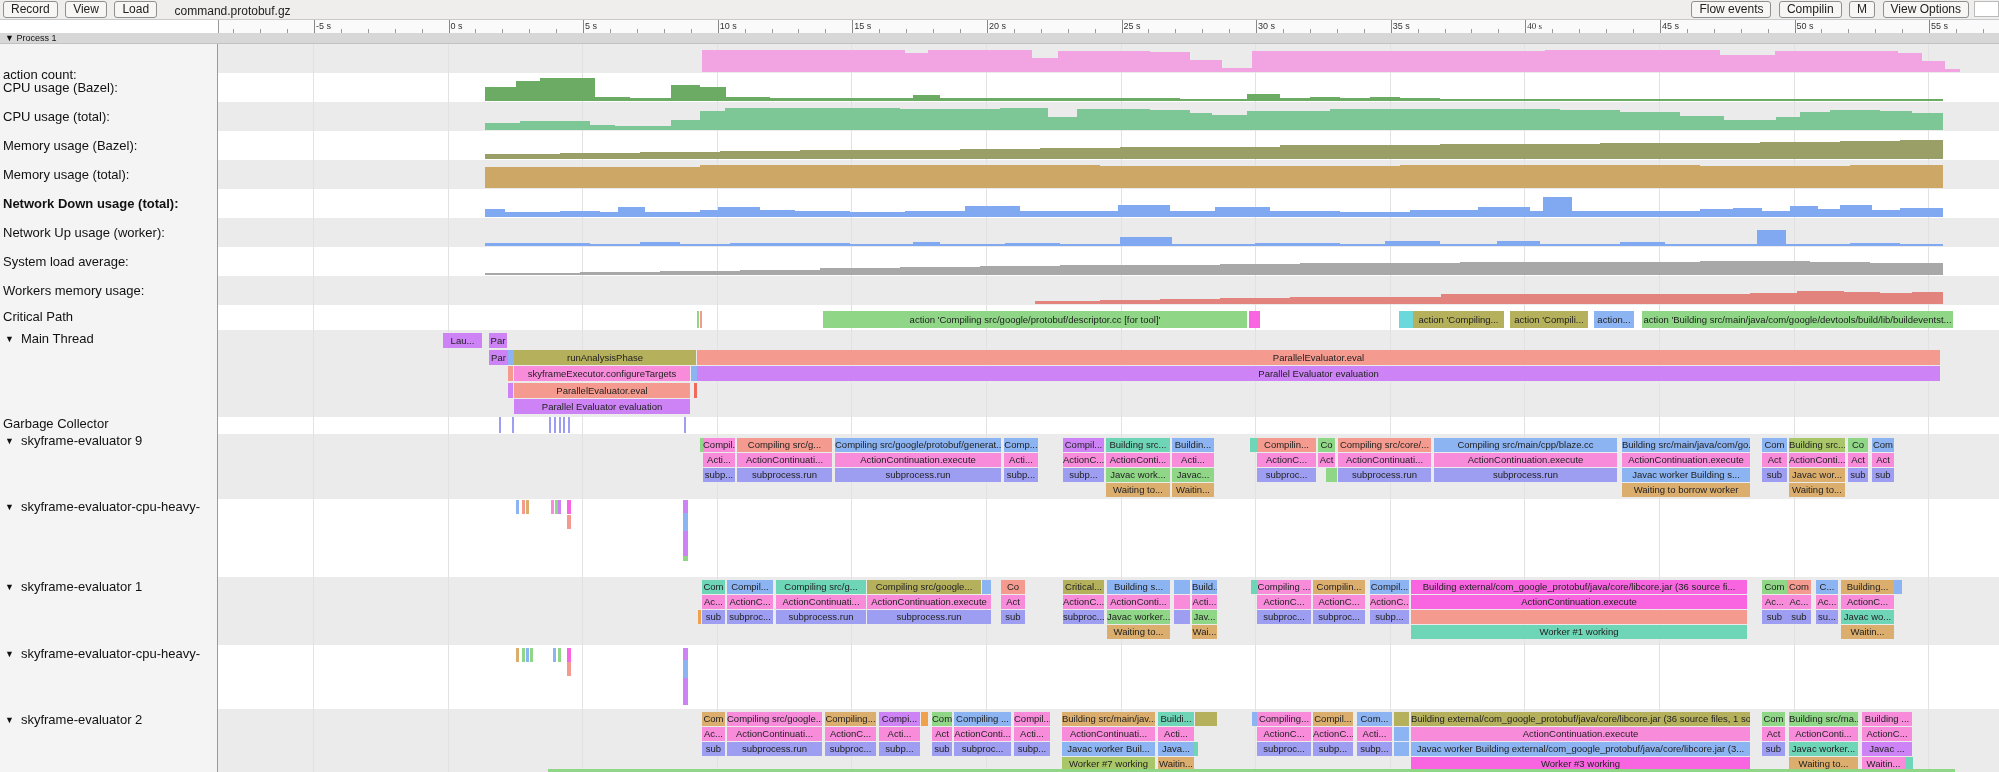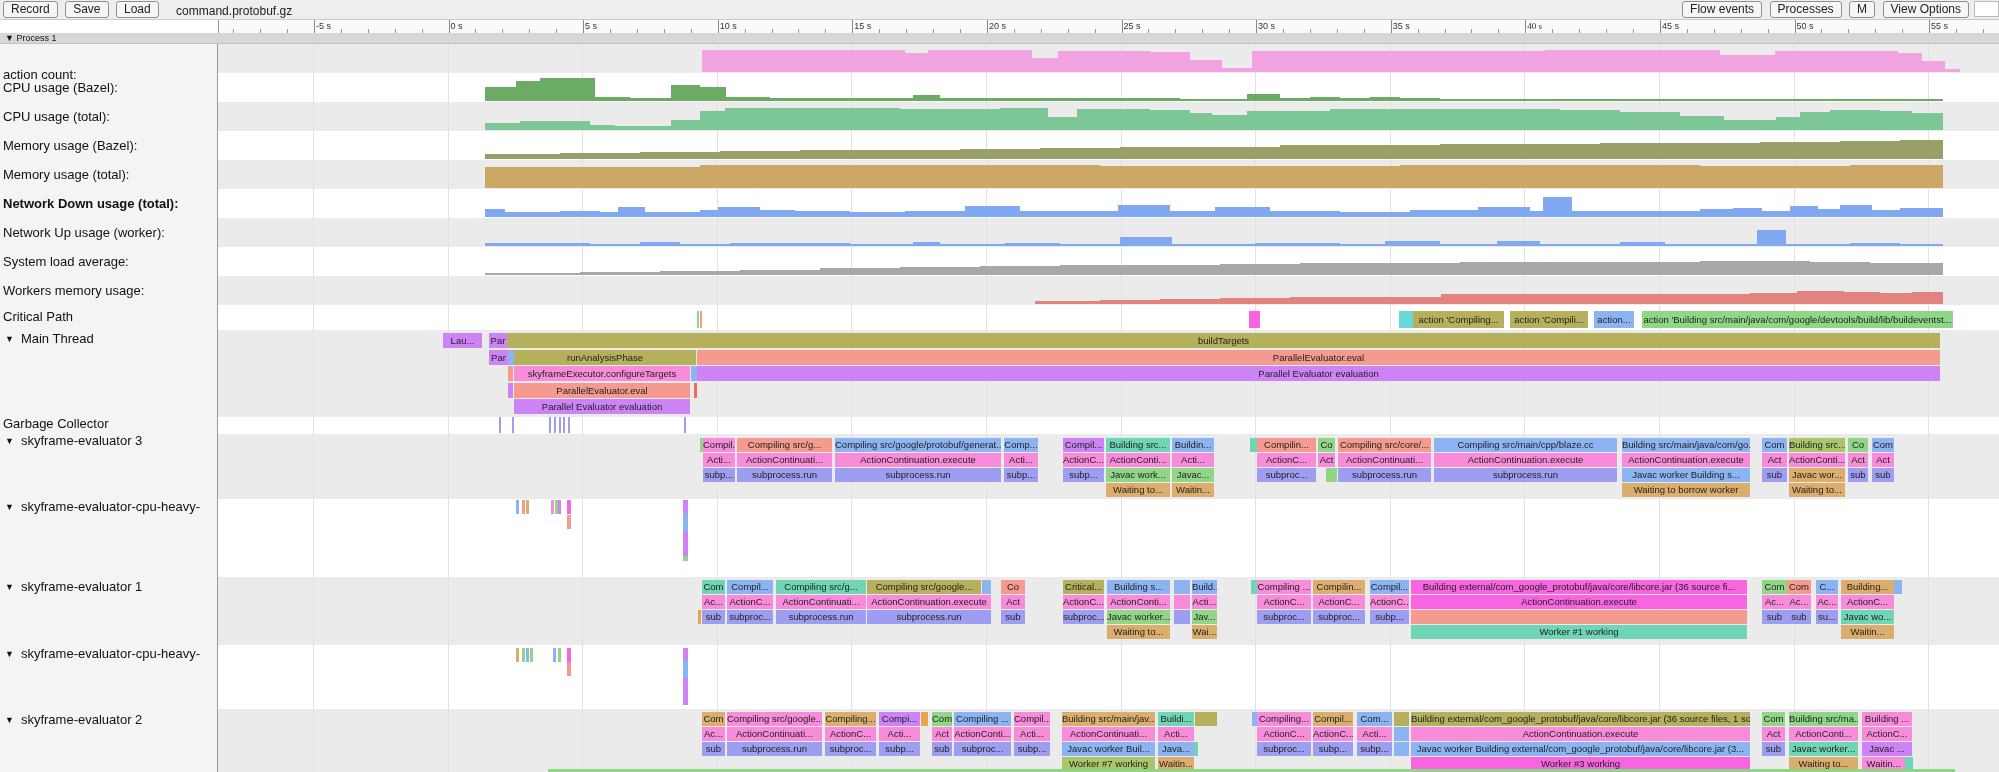--- a/index.html
+++ b/index.html
@@ -28,26 +28,26 @@
   .gridline{position:absolute;top:0;height:728px;width:1px;background:#e2e2e2}
   .cseg{position:absolute}
   .tspan{position:absolute;font-size:9.5px;text-align:center;overflow:hidden;
          white-space:nowrap;color:#222;box-sizing:border-box}
 </style>
 </head>
 <body>
 
 <div id="toolbar">
   <span class="btn">Record</span>
-  <span class="btn">Save</span>
+  <span class="btn">View</span>
   <span class="btn">Load</span>
   <span id="filename">command.protobuf.gz</span>
   <span id="tb-right">
     <span class="btn">Flow events</span>
-    <span class="btn">Processes</span>
+    <span class="btn">Compilin</span>
     <span class="btn">M</span>
     <span class="btn">View Options</span>
   </span>
   <span id="tb-corner"></span>
 </div>
 
 <div id="ruler">
     <div class="tick-minor" style="left: 14.14px;"></div>
     <div class="tick-minor" style="left: 41.06px;"></div>
     <div class="tick-minor" style="left: 67.98px;"></div>
@@ -137,21 +137,21 @@
     <div class="side-label" style="top: 65px; left: 3px;">CPU usage (total):</div>
     <div class="side-label" style="top: 94px; left: 3px;">Memory usage (Bazel):</div>
     <div class="side-label" style="top: 123px; left: 3px;">Memory usage (total):</div>
     <div class="side-label" style="top: 152px; left: 3px; font-weight: bold;">Network Down usage (total):</div>
     <div class="side-label" style="top: 181px; left: 3px;">Network Up usage (worker):</div>
     <div class="side-label" style="top: 210px; left: 3px;">System load average:</div>
     <div class="side-label" style="top: 239px; left: 3px;">Workers memory usage:</div>
     <div class="side-label" style="top: 265px; left: 3px;">Critical Path</div>
     <div class="side-label" style="top: 287px; left: 0px;"><span class="side-tri">▼</span><span>Main Thread</span></div>
     <div class="side-label" style="top: 372px; left: 3px;">Garbage Collector</div>
-    <div class="side-label" style="top: 389px; left: 0px;"><span class="side-tri">▼</span><span>skyframe-evaluator 3</span></div>
+    <div class="side-label" style="top: 389px; left: 0px;"><span class="side-tri">▼</span><span>skyframe-evaluator 9</span></div>
     <div class="side-label" style="top: 455px; left: 0px;"><span class="side-tri">▼</span><span>skyframe-evaluator-cpu-heavy-</span></div>
     <div class="side-label" style="top: 535px; left: 0px;"><span class="side-tri">▼</span><span>skyframe-evaluator 1</span></div>
     <div class="side-label" style="top: 602px; left: 0px;"><span class="side-tri">▼</span><span>skyframe-evaluator-cpu-heavy-</span></div>
     <div class="side-label" style="top: 668px; left: 0px;"><span class="side-tri">▼</span><span>skyframe-evaluator 2</span></div>
   </div>
 
 <div id="tracks">
     <div class="band" style="top: 0px; height: 29px;"></div>
     <div class="band" style="top: 58px; height: 29px;"></div>
     <div class="band" style="top: 116px; height: 29px;"></div>
@@ -391,29 +391,29 @@
       <div class="cseg" style="position: absolute; left: 1382px; top: 18px; width: 80px; height: 10px; background: rgb(226, 131, 125);"></div>
       <div class="cseg" style="position: absolute; left: 1462px; top: 18px; width: 70px; height: 10px; background: rgb(226, 131, 125);"></div>
       <div class="cseg" style="position: absolute; left: 1532px; top: 17px; width: 47px; height: 11px; background: rgb(226, 131, 125);"></div>
       <div class="cseg" style="position: absolute; left: 1579px; top: 15px; width: 47px; height: 13px; background: rgb(226, 131, 125);"></div>
       <div class="cseg" style="position: absolute; left: 1626px; top: 16px; width: 36px; height: 12px; background: rgb(226, 131, 125);"></div>
       <div class="cseg" style="position: absolute; left: 1662px; top: 17px; width: 32px; height: 11px; background: rgb(226, 131, 125);"></div>
       <div class="cseg" style="position: absolute; left: 1694px; top: 16px; width: 31px; height: 12px; background: rgb(226, 131, 125);"></div>
     </div>
     <div class="tspan" style="left: 479px; top: 267px; width: 2px; height: 17px; line-height: 17px; background: rgb(143, 215, 135);"></div>
     <div class="tspan" style="left: 482px; top: 267px; width: 2px; height: 17px; line-height: 17px; background: rgb(245, 154, 142);"></div>
+    <div class="tspan" style="left: 605px; top: 267px; width: 424px; height: 17px; line-height: 17px; background: rgb(143, 215, 135);">action 'Compiling src/google/protobuf/descriptor.cc [for tool]'</div>
     <div class="tspan" style="left: 1031px; top: 267px; width: 11px; height: 17px; line-height: 17px; background: rgb(249, 100, 224);"></div>
     <div class="tspan" style="left: 1181px; top: 267px; width: 14px; height: 17px; line-height: 17px; background: rgb(107, 217, 220);"></div>
     <div class="tspan" style="left: 1195px; top: 267px; width: 91px; height: 17px; line-height: 17px; background: rgb(181, 176, 92);">action 'Compiling...</div>
     <div class="tspan" style="left: 1292px; top: 267px; width: 78px; height: 17px; line-height: 17px; background: rgb(181, 176, 92);">action 'Compili...</div>
     <div class="tspan" style="left: 1376px; top: 267px; width: 40px; height: 17px; line-height: 17px; background: rgb(140, 180, 242);">action...</div>
     <div class="tspan" style="left: 1424px; top: 267px; width: 311px; height: 17px; line-height: 17px; background: rgb(143, 215, 135);">action 'Building src/main/java/com/google/devtools/build/lib/buildeventst...</div>
     <div class="tspan" style="left: 225px; top: 289px; width: 39px; height: 15px; line-height: 15px; background: rgb(205, 131, 245);">Lau...</div>
     <div class="tspan" style="left: 271px; top: 289px; width: 18px; height: 15px; line-height: 15px; background: rgb(205, 131, 245);">Par</div>
-    <div class="tspan" style="left: 289px; top: 289px; width: 1433px; height: 15px; line-height: 15px; background: rgb(181, 176, 92);">buildTargets</div>
     <div class="tspan" style="left: 271px; top: 306px; width: 19px; height: 15px; line-height: 15px; background: rgb(205, 131, 245);">Par</div>
     <div class="tspan" style="left: 290px; top: 306px; width: 6px; height: 15px; line-height: 15px; background: rgb(140, 180, 242);"></div>
     <div class="tspan" style="left: 296px; top: 306px; width: 182px; height: 15px; line-height: 15px; background: rgb(181, 176, 92);">runAnalysisPhase</div>
     <div class="tspan" style="left: 479px; top: 306px; width: 1243px; height: 15px; line-height: 15px; background: rgb(245, 154, 142);">ParallelEvaluator.eval</div>
     <div class="tspan" style="left: 290px; top: 322px; width: 5px; height: 15px; line-height: 15px; background: rgb(245, 154, 142);"></div>
     <div class="tspan" style="left: 296px; top: 322px; width: 176px; height: 15px; line-height: 15px; background: rgb(249, 139, 219);">skyframeExecutor.configureTargets</div>
     <div class="tspan" style="left: 473px; top: 322px; width: 6px; height: 15px; line-height: 15px; background: rgb(140, 180, 242);"></div>
     <div class="tspan" style="left: 479px; top: 322px; width: 1243px; height: 15px; line-height: 15px; background: rgb(205, 131, 245);">Parallel Evaluator evaluation</div>
     <div class="tspan" style="left: 290px; top: 339px; width: 5px; height: 15px; line-height: 15px; background: rgb(205, 131, 245);"></div>
     <div class="tspan" style="left: 296px; top: 339px; width: 176px; height: 15px; line-height: 15px; background: rgb(245, 154, 142);">ParallelEvaluator.eval</div>

